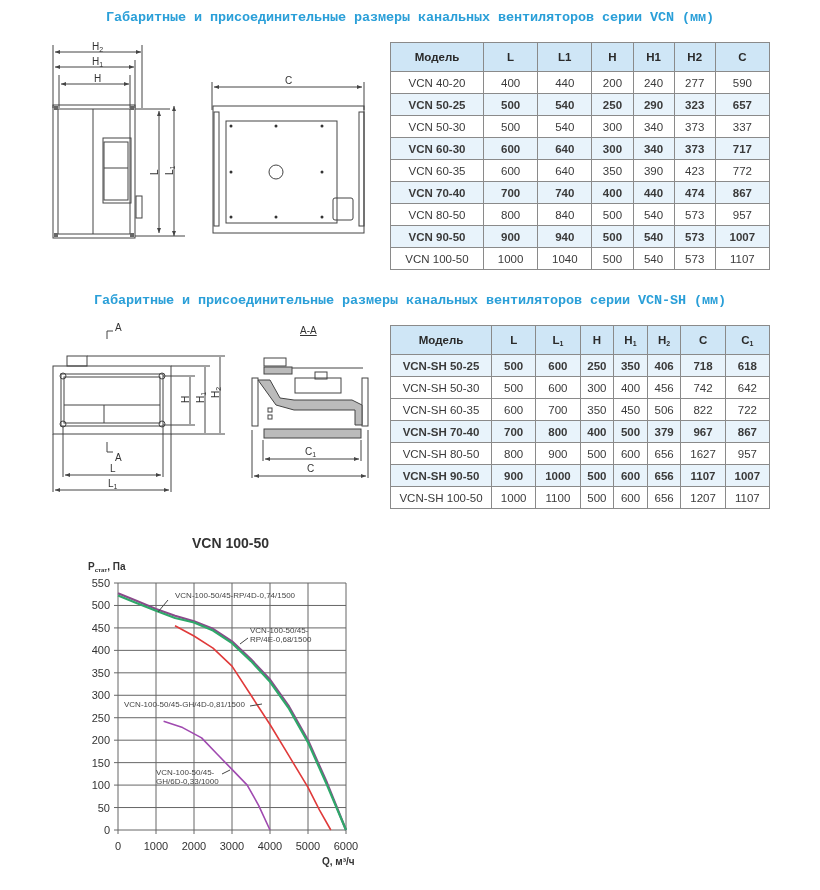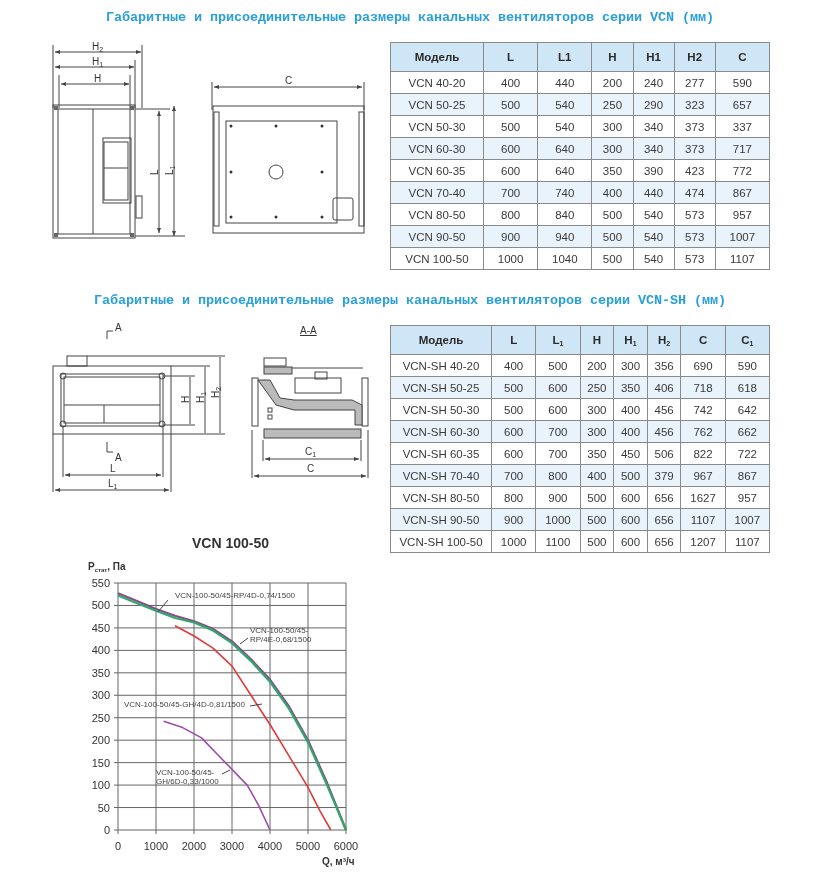--- a/index.html
+++ b/index.html
@@ -9,21 +9,21 @@
            font-family: Liberation Mono, monospace; font-weight: bold;
            font-size: 13.5px; color: #2a9fd8; letter-spacing: -0.1px; }
   #title1 { top: 10px; }
   #title2 { top: 293px; }
 
   table.dims { position: absolute; border-collapse: collapse;
                font-family: "Liberation Sans", sans-serif; font-size: 11.5px; color: #3a3a3a; }
   table.dims th, table.dims td { border: 1px solid #8a8a8a; text-align: center;
                height: 21px; padding: 0; }
   table.dims th { background: #cfe6f6; font-weight: bold; color: #2a2a2a; height: 28px; }
-  table.dims tr.alt td { background: #e8f3fb; }
+  table.dims tr.alt td { background: #e8f3fb; font-weight: bold; }
   #table1 { left: 390px; top: 42px; width: 380px; }
   #table2 { left: 390px; top: 325px; width: 380px; }
   table.dims sub { font-size: 7px; vertical-align: -2px; }
 
   svg { position: absolute; overflow: visible; }
   .draw { stroke: #444; fill: none; stroke-width: 1; }
   .lbl { font-family: "Liberation Sans", sans-serif; font-size: 10px; fill: #333; }
   .chart-title { font-family: "Liberation Sans", sans-serif; font-size: 14px; font-weight: bold; fill: #333; }
   .tick { font-family: "Liberation Sans", sans-serif; font-size: 11px; fill: #333; }
   .ann { font-family: "Liberation Sans", sans-serif; font-size: 8px; fill: #444; }
@@ -276,59 +276,39 @@
         <th><span>L</span></th>
         <th><span>L</span><sub>1</sub></th>
         <th><span>H</span></th>
         <th><span>H</span><sub>1</sub></th>
         <th><span>H</span><sub>2</sub></th>
         <th><span>C</span></th>
         <th><span>C</span><sub>1</sub></th>
       </tr>
   </thead>
   <tbody id="tbody2">
-      <tr>
-        <td>VCN-SH 40-20</td>
-        <td>400</td>
-        <td>500</td>
-        <td>200</td>
-        <td>300</td>
-        <td>356</td>
-        <td>690</td>
-        <td>590</td>
-      </tr>
       <tr class="alt">
         <td>VCN-SH 50-25</td>
         <td>500</td>
         <td>600</td>
         <td>250</td>
         <td>350</td>
         <td>406</td>
         <td>718</td>
         <td>618</td>
       </tr>
       <tr>
         <td>VCN-SH 50-30</td>
         <td>500</td>
         <td>600</td>
         <td>300</td>
         <td>400</td>
         <td>456</td>
         <td>742</td>
         <td>642</td>
-      </tr>
-      <tr class="alt">
-        <td>VCN-SH 60-30</td>
-        <td>600</td>
-        <td>700</td>
-        <td>300</td>
-        <td>400</td>
-        <td>456</td>
-        <td>762</td>
-        <td>662</td>
       </tr>
       <tr>
         <td>VCN-SH 60-35</td>
         <td>600</td>
         <td>700</td>
         <td>350</td>
         <td>450</td>
         <td>506</td>
         <td>822</td>
         <td>722</td>

